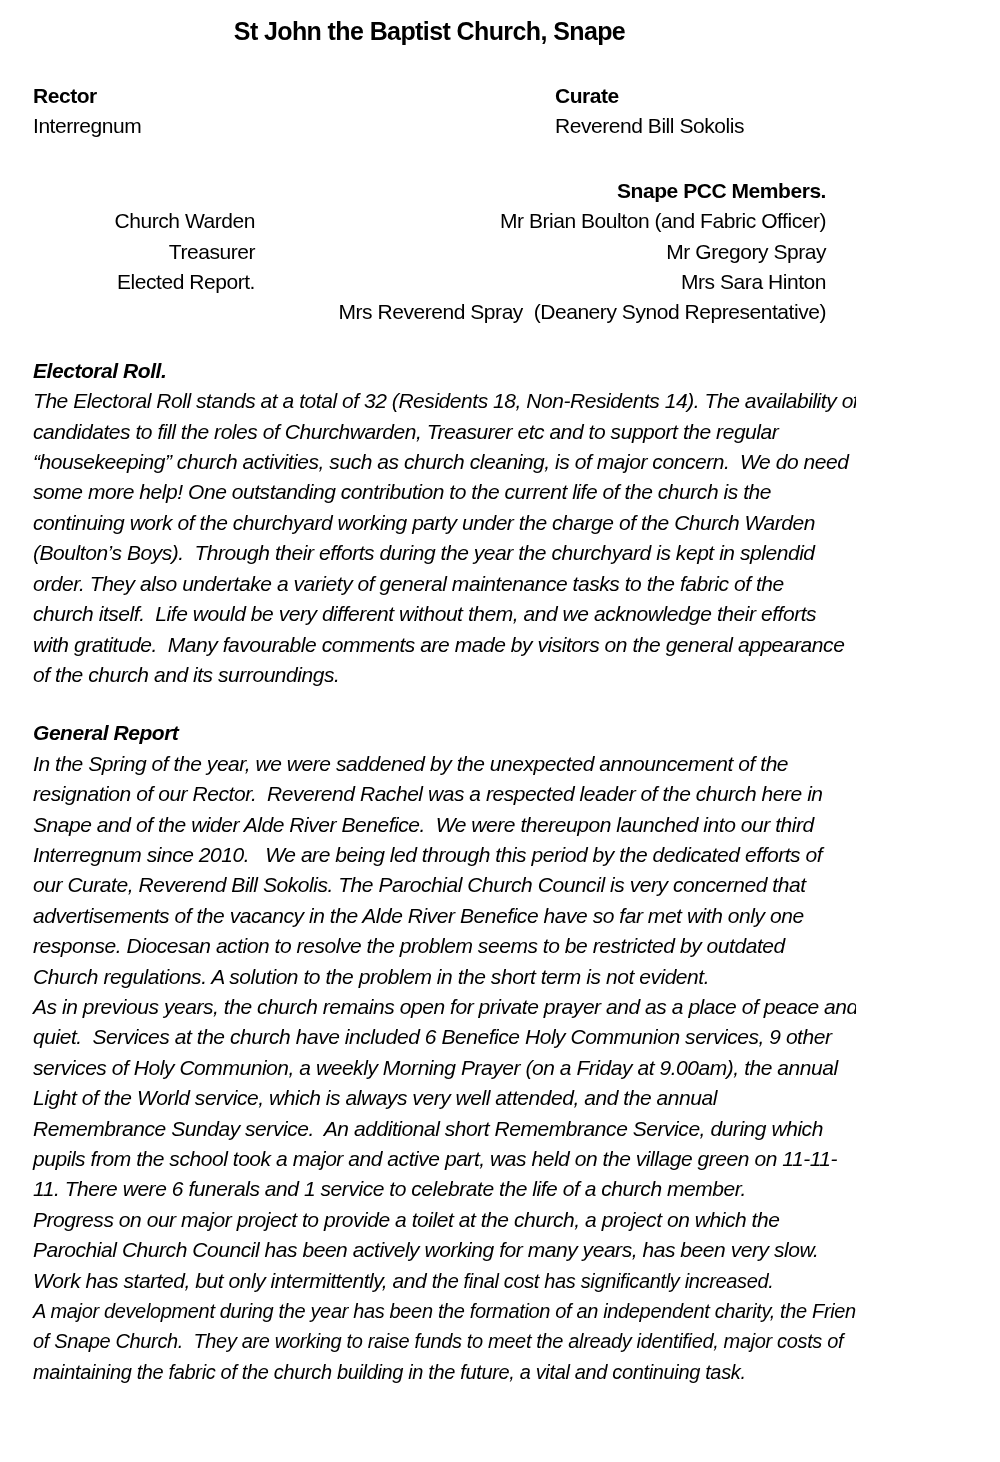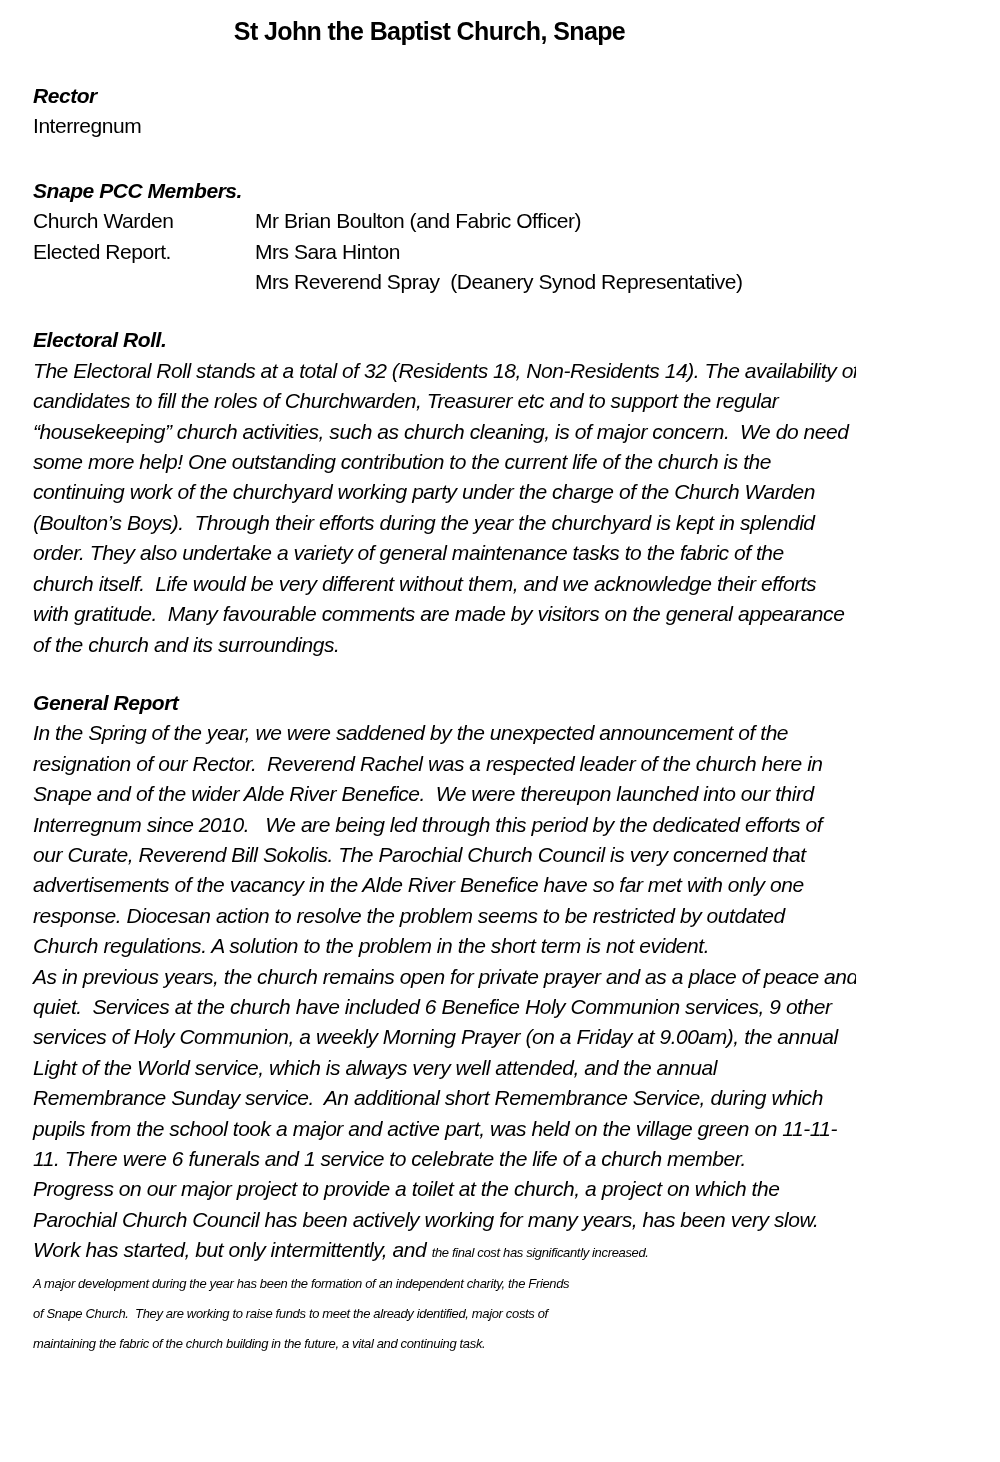--- a/index.html
+++ b/index.html
@@ -32,66 +32,74 @@
     line-height: 34px;
     margin: 2px 0 0 0;
   }
   .clergy {
     display: grid;
     grid-template-columns: 522px 1fr;
     margin-top: 33px;
   }
   .label-bold {
     font-weight: 700;
-    font-style: italic;
   }
   .pcc {
     margin-top: 34px;
+    text-align: right;
   }
   .pcc-row {
     display: grid;
     grid-template-columns: 222px 1fr;
   }
   .pre {
     white-space: pre;
   }
   .section {
     margin-top: 28px;
     font-style: italic;
   }
   .section-heading {
     font-weight: 700;
   }
   .para {
     white-space: pre;
   }
   .small-text {
-    font-size: 13px;
+    font-size: 20px;
     letter-spacing: -0.35px;
   }
 </style>
 </head>
 <body>
 
 <div class="page">
 
   <h1 class="doc-title">St John the Baptist Church, Snape</h1>
 
   <div class="clergy">
     <div>
       <div class="label-bold">Rector</div>
       <div>Interregnum</div>
     </div>
+    <div>
+      <div class="label-bold">Curate</div>
+      <div>Reverend Bill Sokolis</div>
+    </div>
   </div>
 
   <div class="pcc">
     <div class="label-bold">Snape PCC Members.</div>
     <div class="pcc-row">
       <div class="pre">Church Warden</div>
       <div class="pre">Mr Brian Boulton (and Fabric Officer)</div>
+    </div>
+    <div class="pcc-row">
+      <div class="pre">Treasurer</div>
+      <div class="pre">Mr Gregory Spray</div>
     </div>
     <div class="pcc-row">
       <div class="pre">Elected Report.</div>
       <div class="pre">Mrs Sara Hinton</div>
     </div>
     <div class="pcc-row">
       <div class="pre"></div>
       <div class="pre">Mrs Reverend Spray  (Deanery Synod Representative)</div>
     </div>
   </div>

